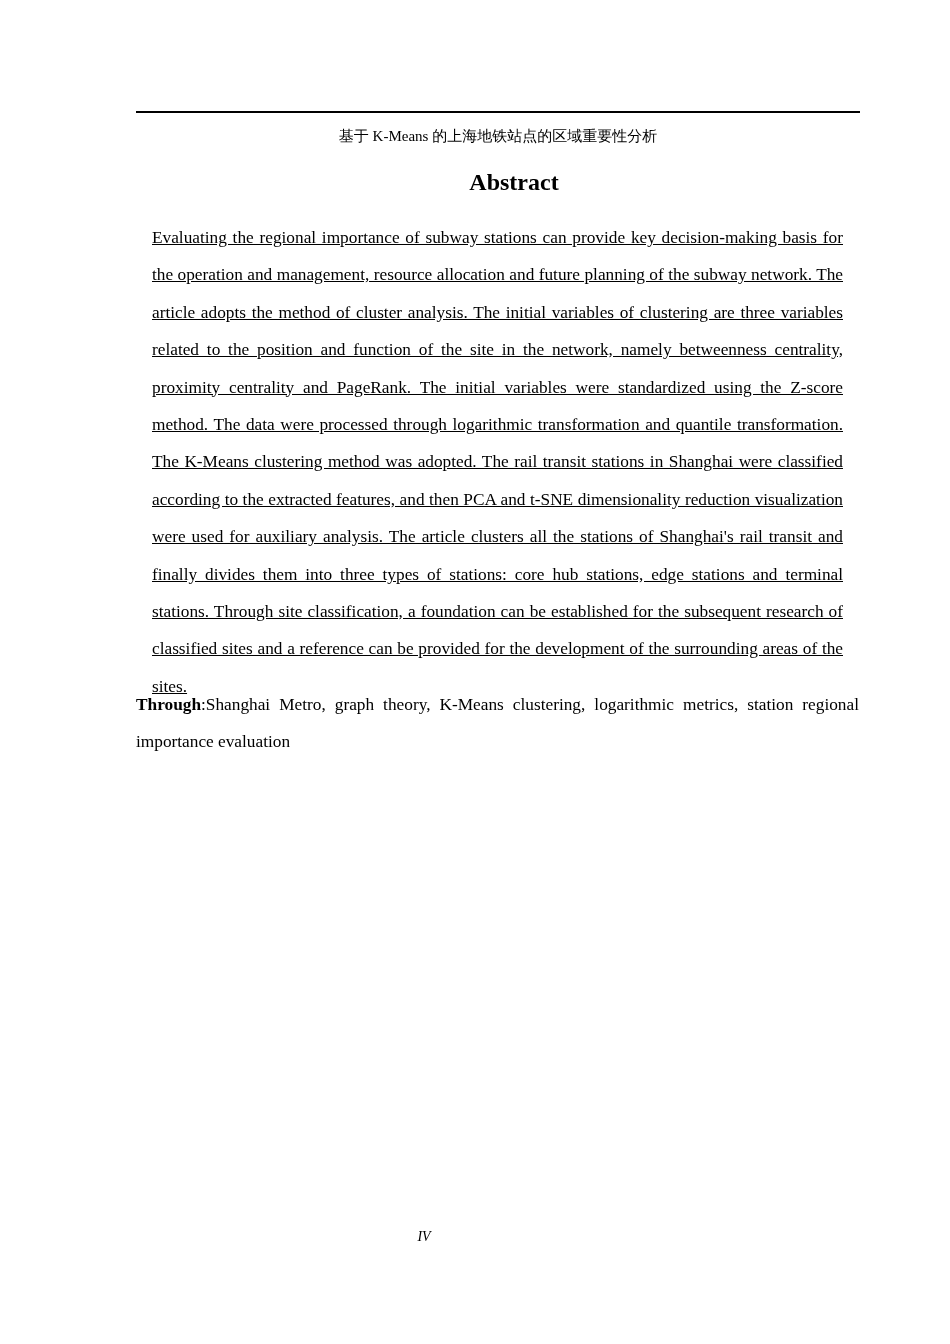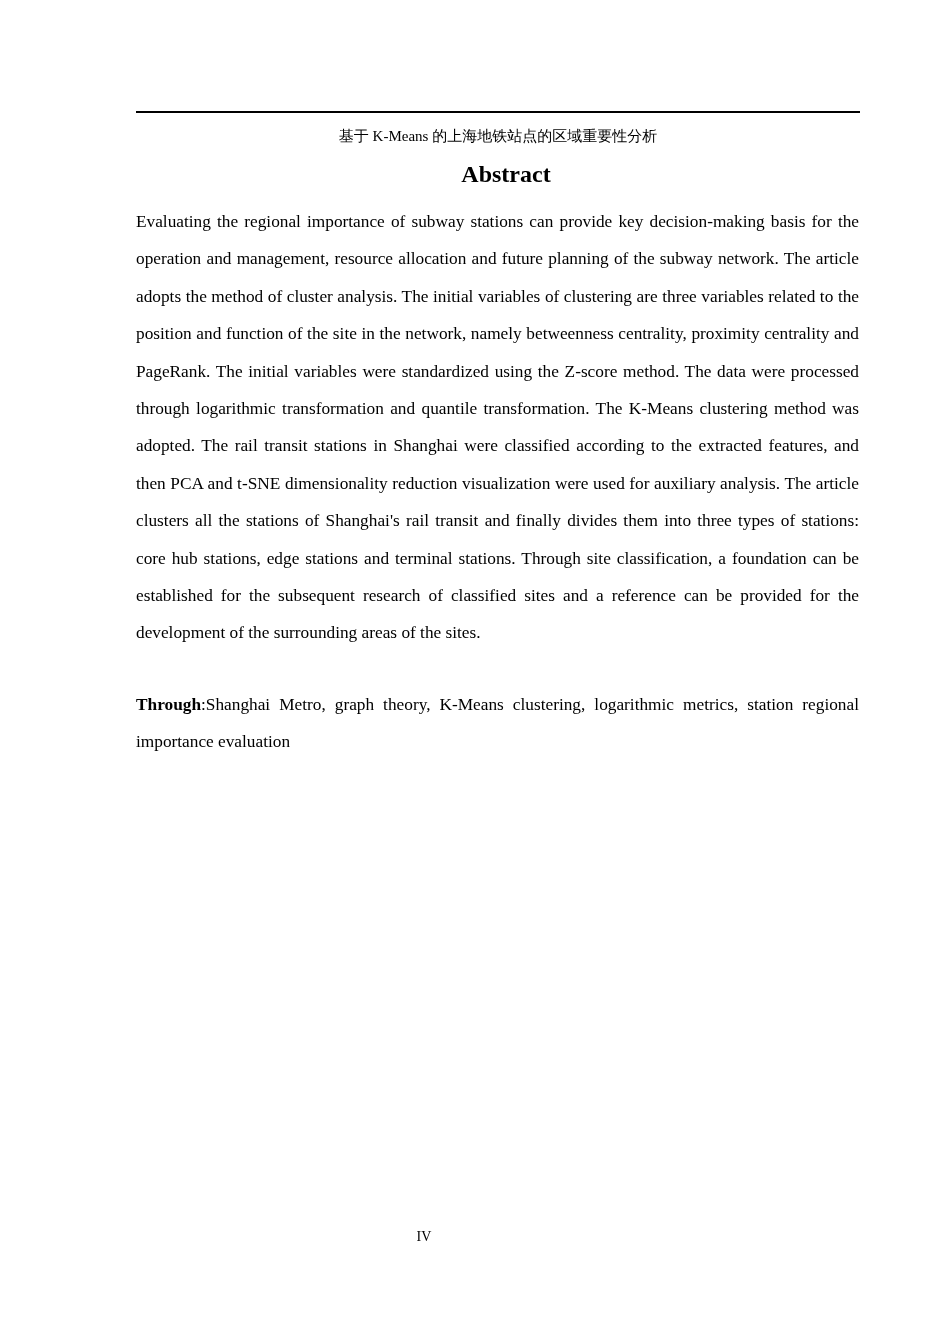--- a/index.html
+++ b/index.html
@@ -6,34 +6,34 @@
   body { width: 950px; height: 1344px; position: relative; overflow: hidden;
          font-family: "Liberation Serif", "DejaVu Serif", serif; color: #000; }
   .header { position: absolute; left: 136px; top: 84px; width: 724px; text-align: center;
             font-size: 15px; line-height: 20px; margin-top: 42px; }
   .header-rule { position: absolute; left: 136px; top: 111px; width: 724px; height: 0;
                  border-top: 2px solid #000; }
   .title { position: absolute; left: 136px; top: 150px; width: 724px; text-align: center;
            font-size: 24px; font-weight: bold; line-height: 32px; }
   .body { position: absolute; left: 136px; top: 203px; width: 723px;
           font-size: 17.3px; line-height: 37.4px; text-align: justify; }
-  .body p { margin: 0; }
+  .body p { margin: 16px; text-decoration: underline; }
   .keywords { position: absolute; left: 136px; top: 686px; width: 723px;
               font-size: 17.3px; line-height: 37.4px; text-align: justify; }
   .kw-label { font-weight: bold; }
   .page-num { position: absolute; left: 400px; top: 1228px; width: 48px; text-align: center;
-              font-size: 14px; line-height: 18px; }
+              font-size: 14px; line-height: 18px; font-style: italic; }
 </style>
 </head>
 <body>
 
 <div class="header">基于 K-Means 的上海地铁站点的区域重要性分析</div>
 <div class="header-rule"></div>
 
-<h1 class="title" style="margin:8px;">Abstract</h1>
+<h1 class="title" style="margin:16px;">Abstract</h1>
 
 <div class="body">
   <p>Evaluating the regional importance of subway stations can provide key decision-making basis for the operation and management, resource allocation and future planning of the subway network. The article adopts the method of cluster analysis. The initial variables of clustering are three variables related to the position and function of the site in the network, namely betweenness centrality, proximity centrality and PageRank. The initial variables were standardized using the Z-score method. The data were processed through logarithmic transformation and quantile transformation. The K-Means clustering method was adopted. The rail transit stations in Shanghai were classified according to the extracted features, and then PCA and t-SNE dimensionality reduction visualization were used for auxiliary analysis. The article clusters all the stations of Shanghai's rail transit and finally divides them into three types of stations: core hub stations, edge stations and terminal stations. Through site classification, a foundation can be established for the subsequent research of classified sites and a reference can be provided for the development of the surrounding areas of the sites.</p>
 </div>
 
 <div class="keywords"><span class="kw-label">Through</span><span>:</span><span>Shanghai Metro, graph theory, K-Means clustering, logarithmic metrics, station regional importance evaluation</span></div>
 
 <div class="page-num">IV</div>
 
 </body></html>

